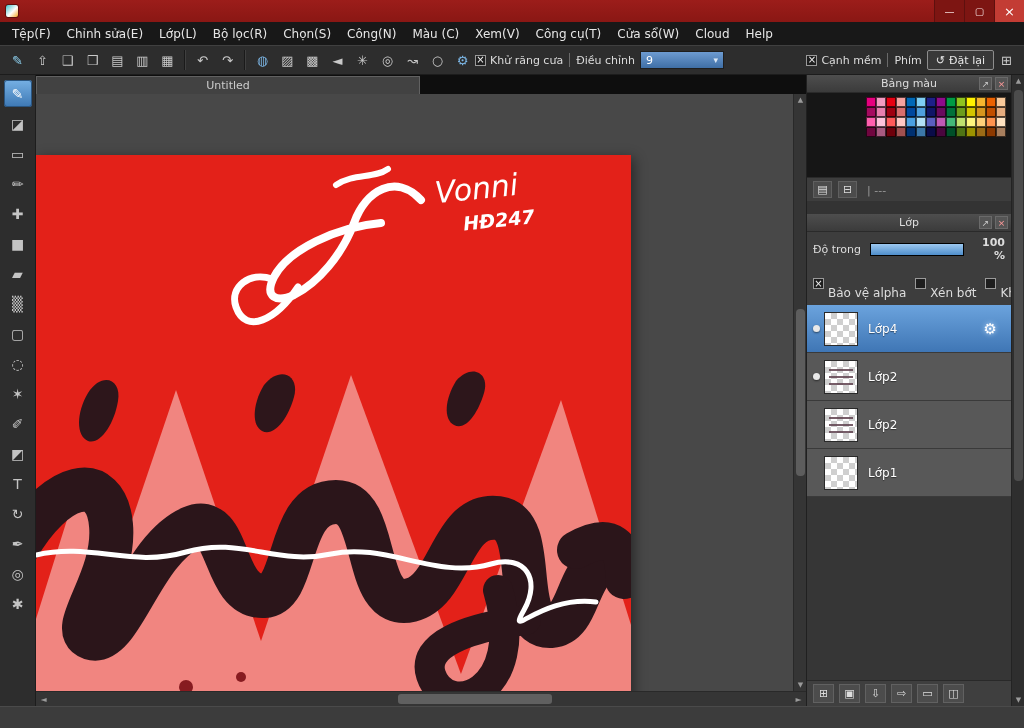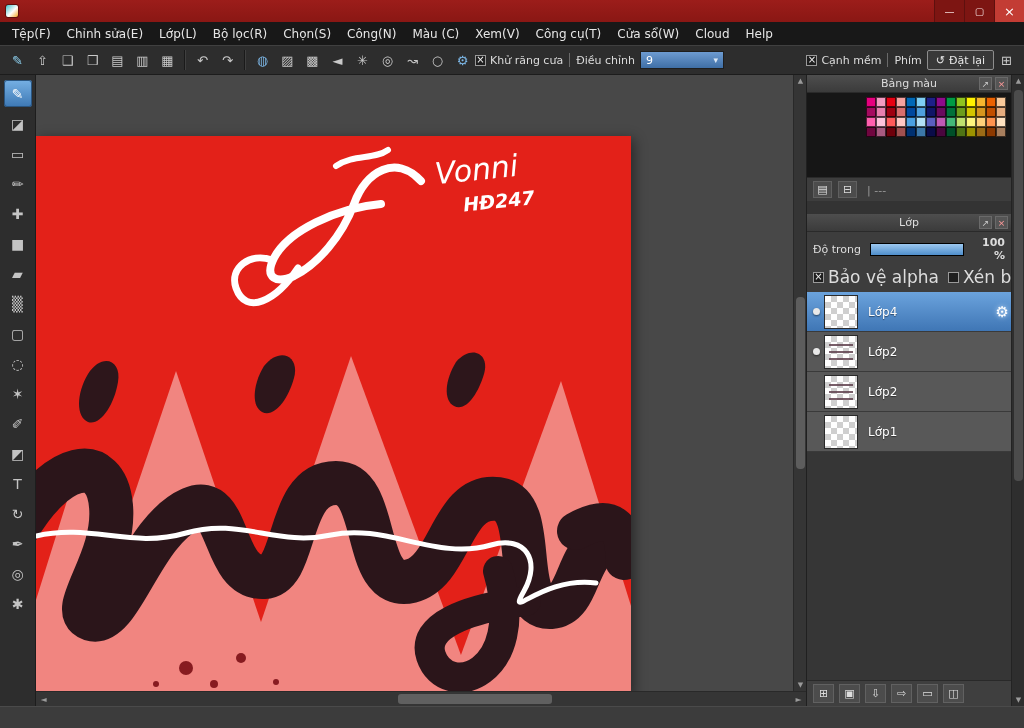--- a/index.html
+++ b/index.html
@@ -75,24 +75,24 @@
   .lp { flex:1; display:flex; flex-direction:column; min-height:0; }
   .lp-controls { padding:4px 6px 3px; background:#3d3d3d; display:flex; flex-direction:column; gap:4px; flex:none; }
   .lp-row { display:flex; align-items:center; gap:5px; }
   .lp-label { width:52px; color:#ddd; font-size:11px; flex:none; }
   .slider { flex:1; height:13px; background:#1b1b1b; border:1px solid #000; position:relative; }
   .slider-fill { height:100%; width:100%; background:linear-gradient(#9cc8f0,#4f8ecb); }
   .lp-value { color:#ddd; font-size:11px; width:36px; text-align:right; flex:none;font-weight:bold; }
   .combo { flex:1; height:17px; background:#555; border:1px solid #787878; color:#eee; font-size:11px; display:flex; align-items:center; padding:0 5px; }
   .lp-checks { display:flex; align-items:center; gap:9px; padding:1px 0 2px; }
   .check-item { display:flex; align-items:center; }
-  .cb-label { color:#ddd; font-size:17px; white-space:nowrap; }
+  .cb-label { color:#ddd; font-size:12px; white-space:nowrap;margin-top:19px; }
 
   .llist { flex:none; }
-  .lrow { height:40px; display:flex; align-items:center; background:#585858; border-bottom:1px solid #3a3a3a; padding:0 2px 0 2px; }
+  .lrow { height:48px; display:flex; align-items:center; background:#585858; border-bottom:1px solid #3a3a3a; padding:0 14px 0 2px; }
   .lrow.sel { background:linear-gradient(#6ba3dd,#3f76b5); }
   .eye { width:15px; display:flex; justify-content:center; flex:none; }
   .dot { width:7px; height:7px; border-radius:50%; background:#e9e9e9; box-shadow:0 1px 2px rgba(0,0,0,.5); visibility:hidden; }
   .dot.on { visibility:visible; }
   .lthumb { width:34px; height:34px; border:1px solid #2a2a2a; position:relative; overflow:hidden; flex:none;
     background-color:#fff;
     background-image:linear-gradient(45deg,#cfcfcf 25%,transparent 25%,transparent 75%,#cfcfcf 75%),
                      linear-gradient(45deg,#cfcfcf 25%,transparent 25%,transparent 75%,#cfcfcf 75%);
     background-size:12px 12px; background-position:0 0,6px 6px; }
   .lthumb.thumb-text::after { content:""; position:absolute; left:4px; right:4px; top:8px; bottom:8px;
@@ -263,20 +263,25 @@
         <div class="tool">↻</div>
 
         <div class="tool">✒</div>
 
         <div class="tool">◎</div>
 
         <div class="tool">✱</div>
       </div>
 
     <div class="center">
+      <div class="tabbar">
+        <div class="tab">
+          <span>Untitled</span>
+        </div>
+      </div>
       <div class="viewport">
         <svg class="art" viewBox="0 0 595 560" width="595" height="560" xmlns="http://www.w3.org/2000/svg">
           <rect x="0" y="0" width="595" height="560" fill="#e32119"></rect>
           <g opacity="0.5" fill="#ffe9e6">
             <polygon points="-30,560 45,320 105,560"></polygon>
             <polygon points="30,560 140,235 250,560"></polygon>
             <polygon points="200,560 315,220 440,560"></polygon>
             <polygon points="410,560 525,245 595,470 595,560"></polygon>
           </g>
           <g fill="#2d161b">

